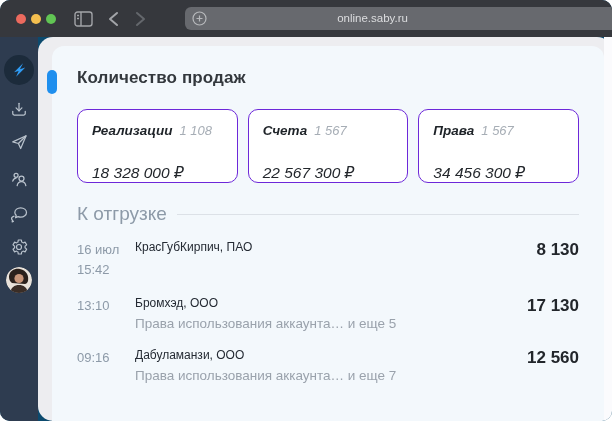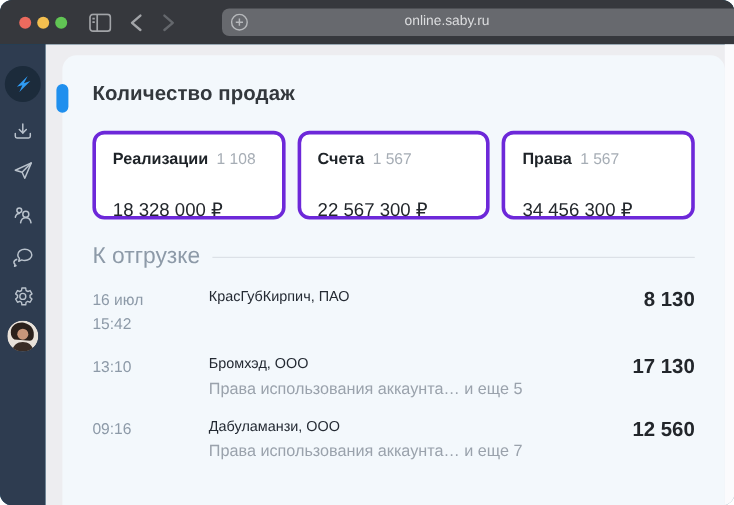--- a/index.html
+++ b/index.html
@@ -21,40 +21,40 @@
   .url-plus{position:absolute;left:7px;top:4px;width:15px;height:15px;color:#b6b8bb;}
 
   
   .appbody{position:absolute;left:0;top:37px;width:612px;height:384px;display:flex;}
   .sidebar{width:38px;height:100%;background:#2e3c50;display:flex;flex-direction:column;align-items:center;flex:none;}
   .logo-circle{width:30px;height:30px;border-radius:50%;background:#1c2b3b;margin:18px 0 15px 0;display:flex;align-items:center;justify-content:center;}
   .side-ico{width:20px;height:20px;color:#b9c2cc;display:flex;align-items:center;justify-content:center;}
   .mb12{margin-bottom:12px;} .mb17{margin-bottom:17px;} .mb15{margin-bottom:15px;} .mb13{margin-bottom:13px;} .mb10{margin-bottom:10px;}
   .avatar{width:26px;height:26px;border-radius:50%;overflow:hidden;flex:none;}
 
-  .main{position:relative;flex:1;height:100%;background:#ededf0;}
+  .main{position:relative;flex:1;height:100%;background:#ededf0;border-radius:15px;}
   .right-strip{position:absolute;right:0;top:0;bottom:0;width:8px;background:#fbfbfd;}
   .panel{position:absolute;left:14px;top:9px;right:8px;bottom:0;background:#f3f8fc;border-radius:12px 12px 0 0;}
   .accent{position:absolute;left:-5px;top:24px;width:10px;height:24px;border-radius:5px;background:#1f8fee;}
   .panel-inner{padding:22px 25px 0 25px;}
   .page-title{font-size:17px;font-weight:bold;color:#33383d;letter-spacing:.1px;}
 
   .cards{display:flex;gap:10px;margin-top:21px;}
-  .card{flex:1;background:#ffffff;border:3px solid #6d28d9;border-radius:10px;padding:13px 14px;height:74px;}
+  .card{flex:1;background:#ffffff;border:1px solid #6d28d9;border-radius:10px;padding:13px 14px;height:74px;font-style:italic;}
   .card-line1{display:flex;align-items:baseline;gap:7px;}
   .card-label{font-size:13.5px;font-weight:bold;color:#1e2328;}
   .card-count{font-size:13px;color:#a6adb5;}
   .card-amount{margin-top:26px;font-size:15.5px;color:#23272c;}
 
   .section-head{display:flex;align-items:center;margin-top:20px;}
   .section-label{font-size:19px;color:#8d9aa8;flex:none;}
   .section-line{flex:1;height:1px;background:#dce1e7;margin-left:10px;}
 
   .rows{margin-top:15px;}
-  .row{display:flex;align-items:flex-start;margin-bottom:17px;cursor:default;gap:39px;}
+  .row{display:flex;align-items:flex-start;margin-bottom:17px;cursor:default;}
   .row-when{width:58px;flex:none;font-size:13px;color:#8d9aa8;line-height:1.5;}
   .row-main{flex:1;min-width:0;}
   .row-title{font-size:12px;color:#242a33;line-height:1.25;}
   .row-sub{font-size:13.5px;color:#9aa2ac;margin-top:5px;}
   .row-amount{flex:none;font-size:17px;color:#22262b;margin-left:10px;font-weight:bold;}
   svg{display:block;}
 </style>
 </head>
 <body>
 

